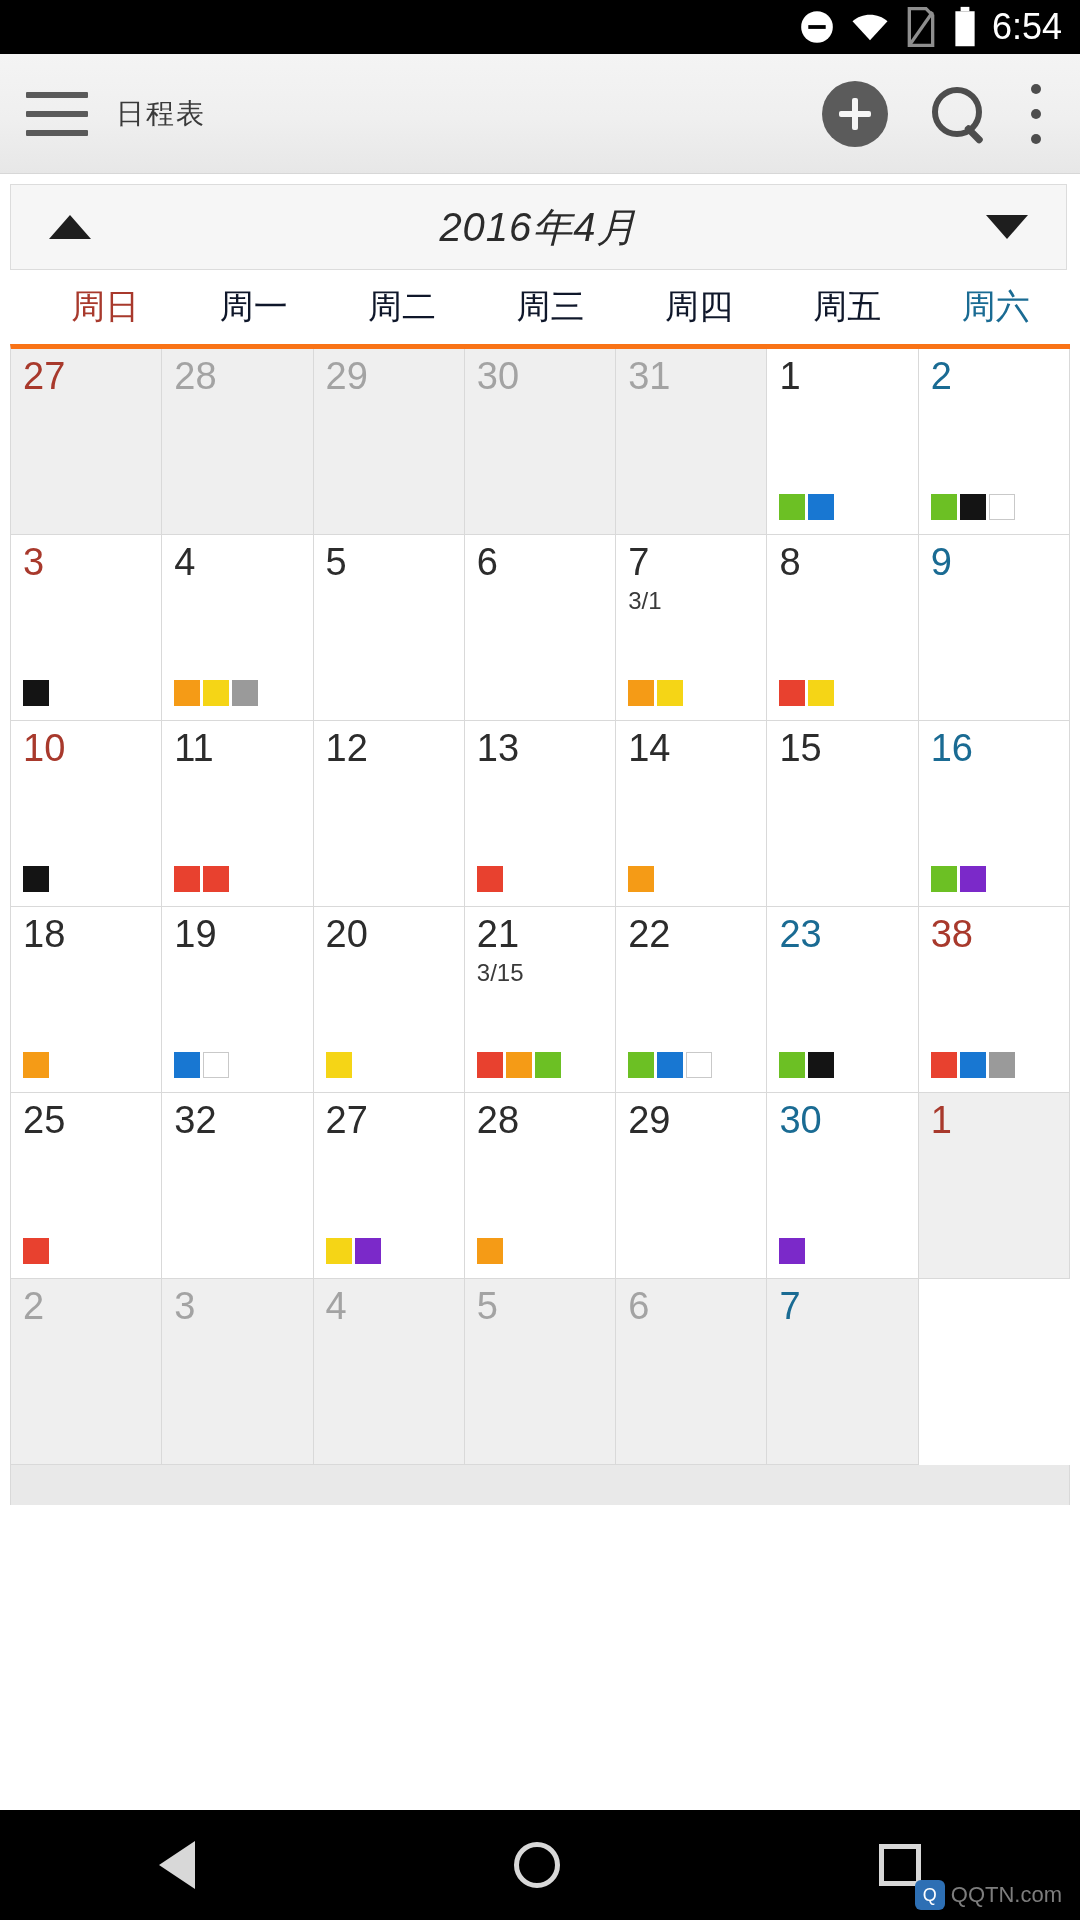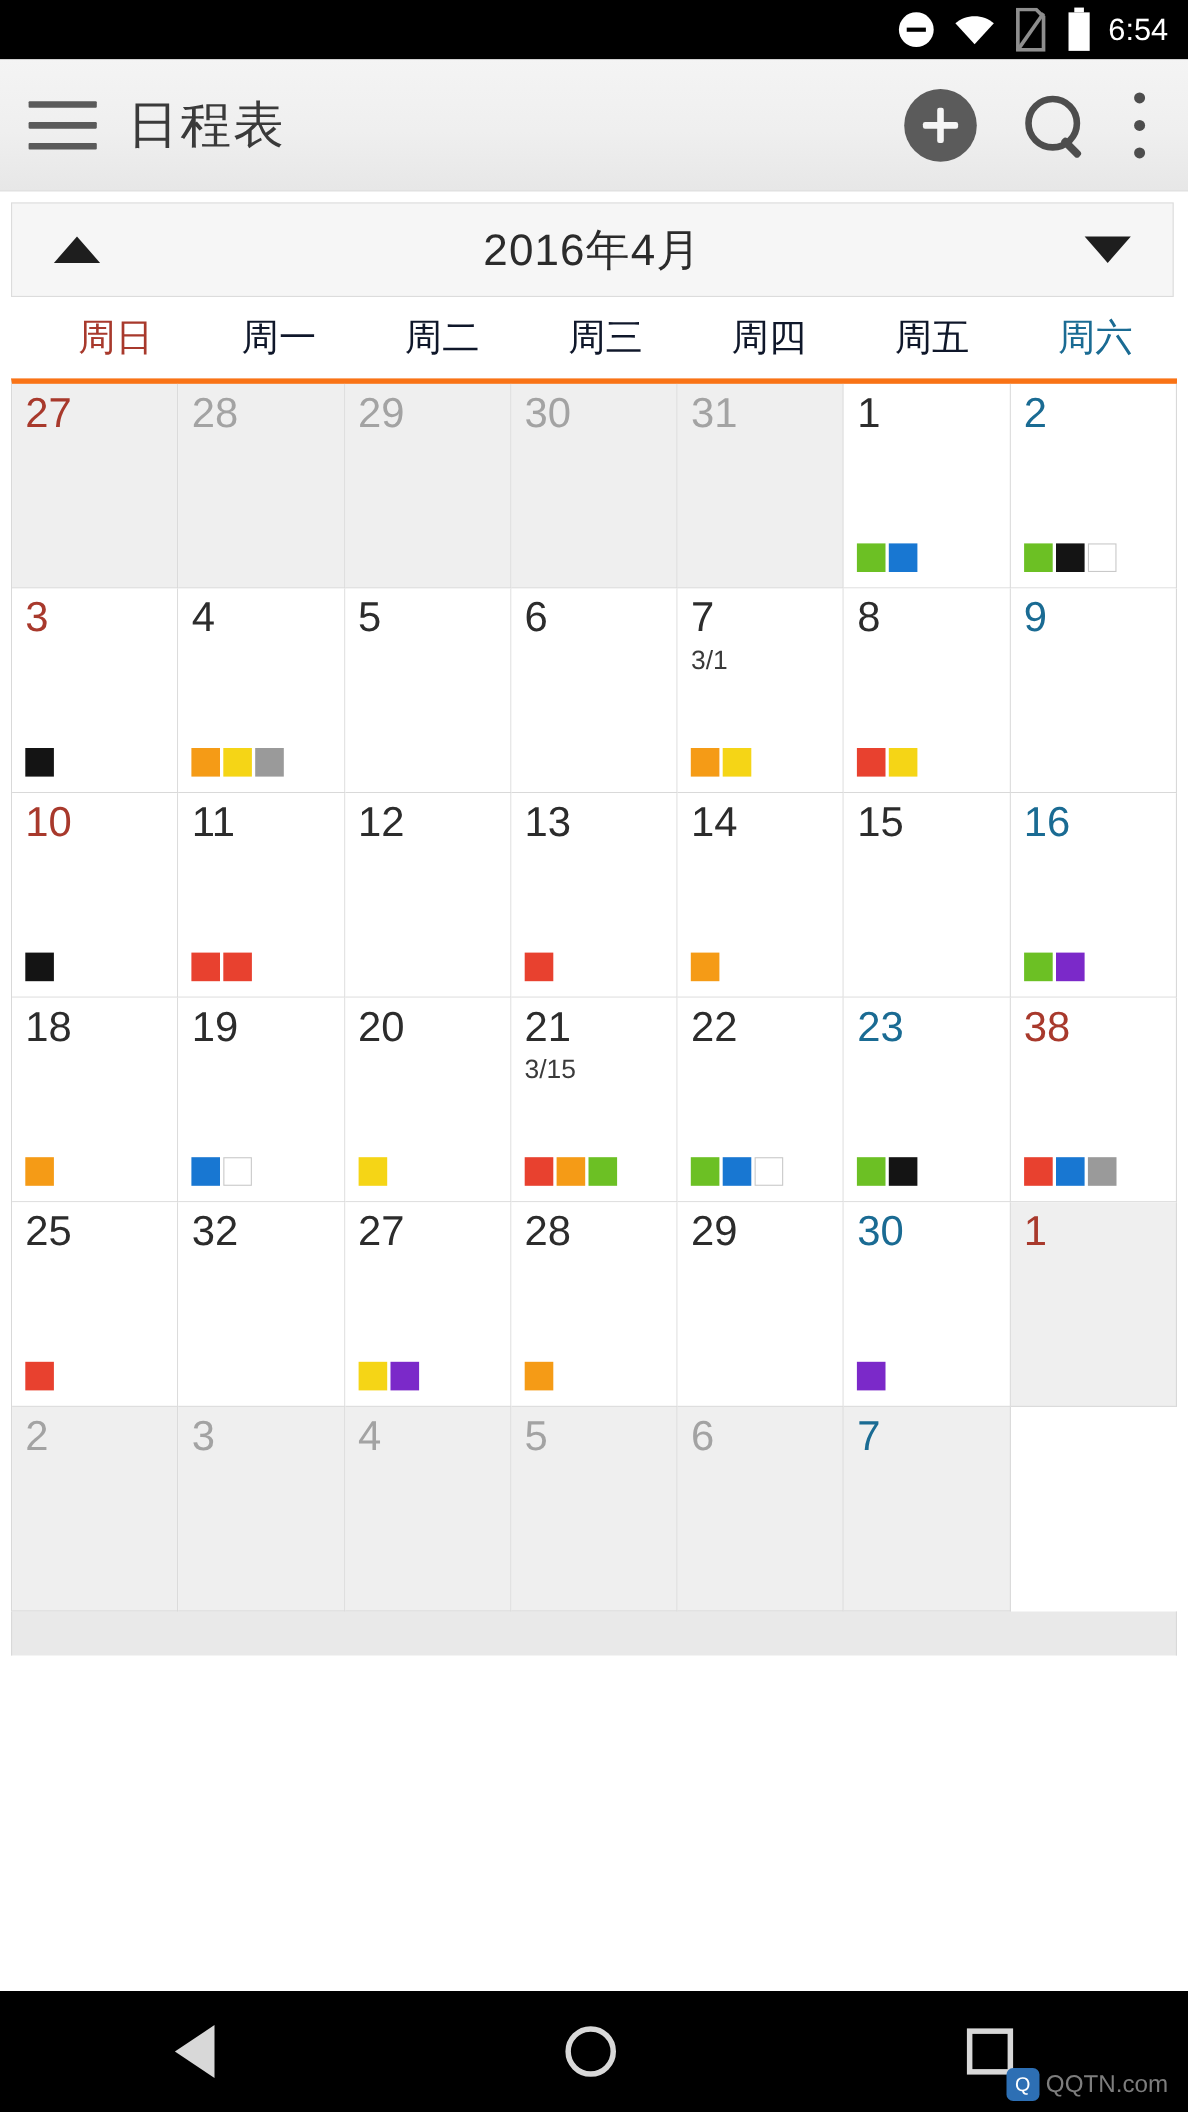--- a/index.html
+++ b/index.html
@@ -10,34 +10,34 @@
     overflow: hidden;
   }
   .phone { width: 1080px; height: 1920px; position: relative; background: #fff; }
 
   
   .statusbar {
     height: 54px; background: #000; color: #fff;
     display: flex; align-items: center; justify-content: flex-end;
     padding-right: 18px; gap: 14px;
   }
-  .statusbar .clock { font-size: 28px; letter-spacing: 0px; font-weight: 400; }
+  .statusbar .clock { font-size: 36px; letter-spacing: 0px; font-weight: 400; }
   .sb-icon { display: flex; align-items: center; justify-content: center; }
 
   
   .appbar {
     height: 120px;
     background: linear-gradient(to bottom, #f4f4f4 0%, #efefef 55%, #e7e7e7 100%);
     border-bottom: 1px solid #d7d7d7;
     display: flex; align-items: center; padding: 0 26px;
     position: relative;
   }
   .hamburger { width: 62px; height: 44px; display: flex; flex-direction: column; justify-content: space-between; margin-right: 28px;}
   .hamburger span { display: block; height: 6px; background: #5a5a5a; border-radius: 1px; }
-  .appbar-title { font-size: 46px; color: #3a3a3a; letter-spacing: 2px; }
+  .appbar-title { font-size: 28px; color: #3a3a3a; letter-spacing: 2px; }
   .appbar-actions { position: absolute; right: 20px; top: 0; height: 120px; display: flex; align-items: center; gap: 38px; }
   .fab-add {
     width: 66px; height: 66px; border-radius: 50%;
     background: #5b5b5b; display: flex; align-items: center; justify-content: center;
     color: #f2f2f2; position: relative;
   }
   .fab-add::before, .fab-add::after {
     content: ""; position: absolute; background: #f5f5f5; border-radius: 2px;
   }
   .fab-add::before { width: 32px; height: 6px; }
@@ -49,21 +49,21 @@
   }
   .search-ico::after {
     content: ""; position: absolute; left: 40px; top: 40px;
     width: 22px; height: 7px; background: #4d4d4d; border-radius: 3px;
     transform: rotate(45deg); transform-origin: left center;
   }
   .kebab { width: 20px; height: 60px; display: flex; flex-direction: column; justify-content: space-between; align-items: center; margin-right: 14px;}
   .kebab i { width: 10px; height: 10px; border-radius: 50%; background: #4d4d4d; display: block; }
 
   
-  .monthbar-wrap { padding: 10px 13px 0 10px; background: #ffffff; }
+  .monthbar-wrap { padding: 10px 13px 0 10px; background: #ffffff; font-style: italic; }
   .monthbar {
     height: 86px; background: #f6f6f6; border: 1px solid #dcdcdc;
     display: flex; align-items: center; justify-content: space-between;
     padding: 0 38px;
   }
   .monthbar .label { font-size: 40px; color: #2b2b2b; letter-spacing: 1px; }
   .tri { width: 0; height: 0; }
   .tri.up { border-left: 21px solid transparent; border-right: 21px solid transparent; border-bottom: 24px solid #1e1e1e; }
   .tri.down { border-left: 21px solid transparent; border-right: 21px solid transparent; border-top: 24px solid #1e1e1e; }
 

